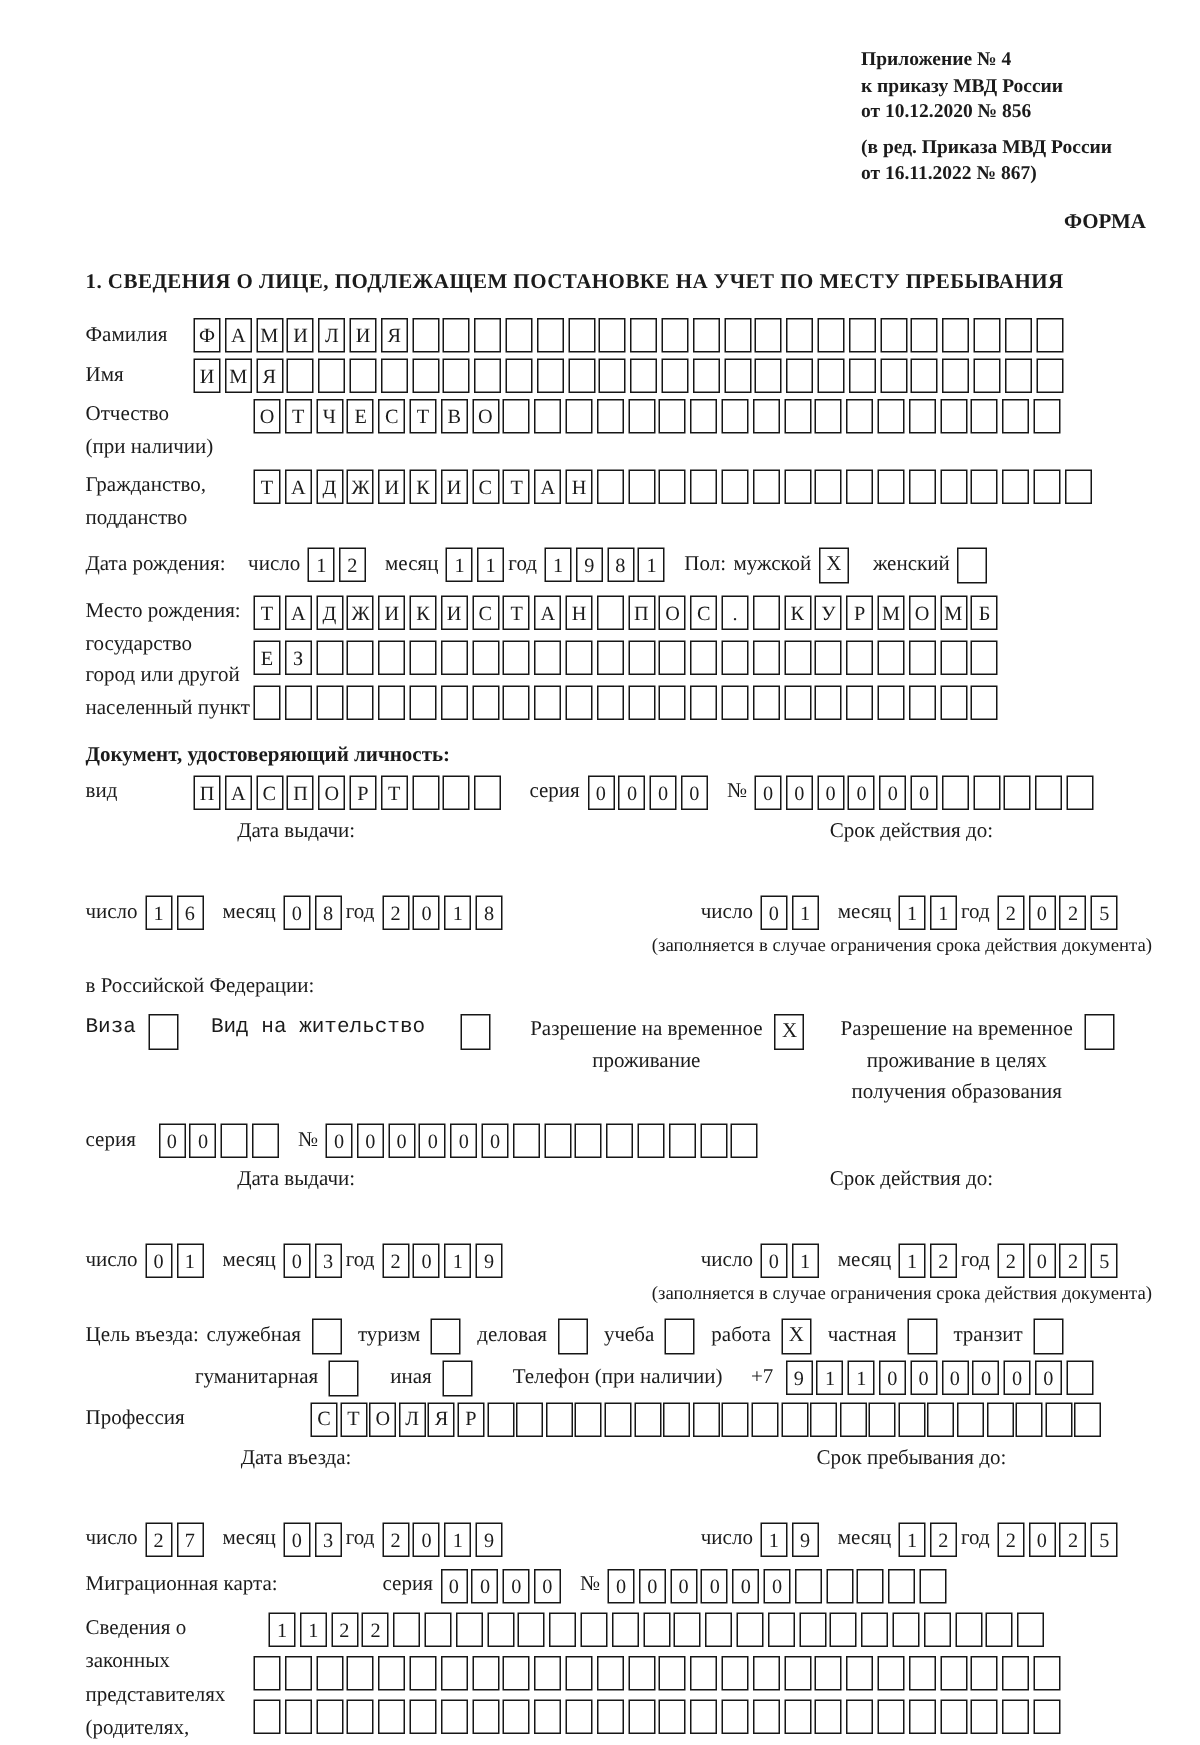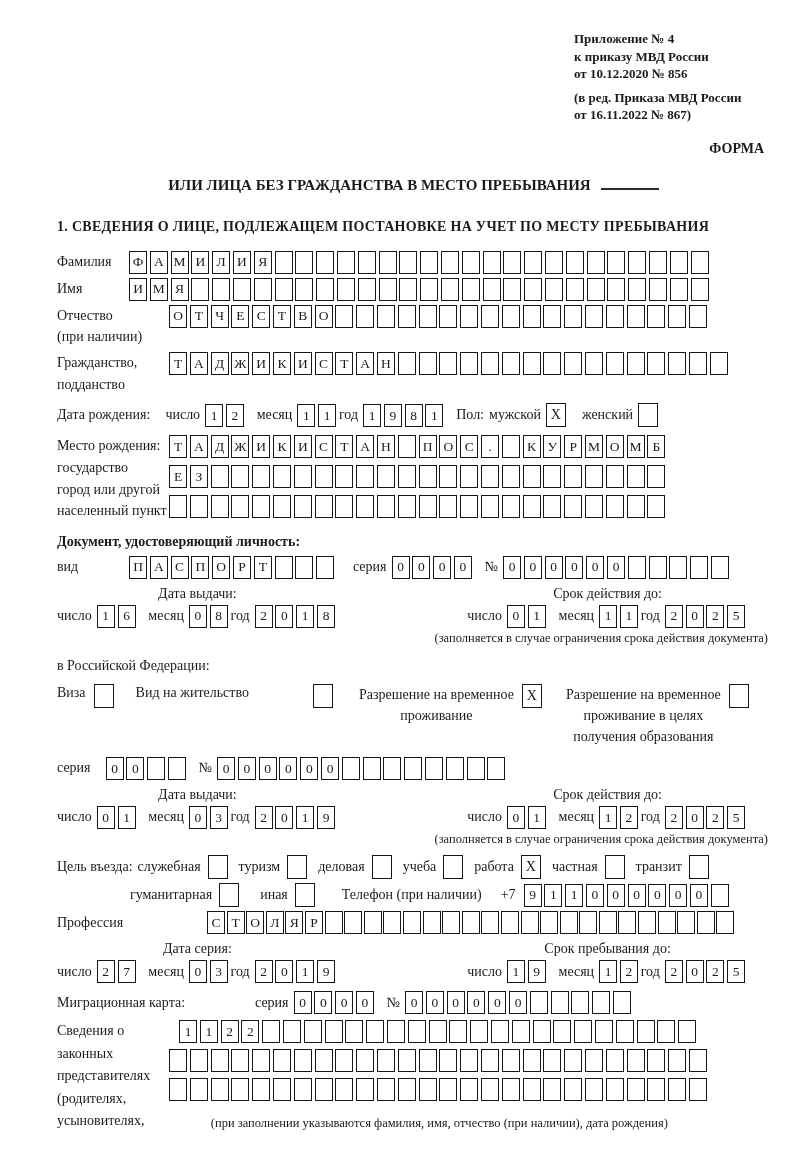--- a/index.html
+++ b/index.html
@@ -36,29 +36,29 @@
     display:inline-flex;flex:none;width:18px;height:22px;
     border:1.6px solid #161616;align-items:center;justify-content:center;
     font-size:14px;background:#fff;
   }
   .slbl{flex:none;margin-right:5px;}
   .ml10{margin-left:10px;}
   .ml16{margin-left:16px;}
 
   .dochead{text-align:left;font-weight:bold;margin:8px 0 4px 0;}
   .dates{display:flex;justify-content:space-between;padding-right:22px;margin-top:6px;}
-  .dgroup{display:flex;flex-direction:column;align-items:center;}
+  .dgroup{display:flex;flex-direction:column;align-items:center;gap:31px;}
   .dhead{margin-bottom:2px;}
   .drow{display:flex;align-items:center;}
   .note-r{text-align:right;font-size:12.5px;margin:2px 2px 6px 0;}
 
   .intro{margin-top:8px;line-height:1.7;}
   .permit-row{display:flex;align-items:flex-start;margin:6px 0 10px 0;}
   .pitem{display:flex;align-items:flex-start;flex:none;}
-  .pitem .plab{margin-right:8px;}
+  .pitem .plab{margin-right:8px;font-family:Liberation Mono, monospace;}
   .plines{text-align:center;line-height:1.5;margin-right:8px;}
   .purpose{flex-wrap:nowrap;}
   .opt{display:flex;align-items:center;flex:none;}
   .opt .olab{margin-right:7px;}
   .opt{margin-right:11px;}
   .phone-prefix{flex:none;margin:0 8px 0 14px;}
 
   .reps{display:flex;align-items:flex-start;margin-top:6px;}
   .reps .lbl-block{width:112px;line-height:1.6;}
   .reps .boxes{margin-bottom:6px;}
@@ -71,23 +71,20 @@
   <div>Приложение № 4</div>
   <div>к приказу МВД России</div>
   <div>от 10.12.2020 № 856</div>
   <div class="ed">(в ред. Приказа МВД России</div>
   <div>от 16.11.2022 № 867)</div>
 </div>
 
 <div class="forma">ФОРМА</div>
 
 <div class="title">
-  <div>
-    <span>ИЛИ ЛИЦА БЕЗ ГРАЖДАНСТВА В МЕСТО ПРЕБЫВАНИЯ</span><span class="uline"></span>
-  </div>
 </div>
 
 <div class="sec1">1. СВЕДЕНИЯ О ЛИЦЕ, ПОДЛЕЖАЩЕМ ПОСТАНОВКЕ НА УЧЕТ ПО МЕСТУ ПРЕБЫВАНИЯ</div>
 
 <div class="frow">
   <div class="lbl w72">Фамилия</div>
   <div class="boxes">
       <span class="cbox">Ф</span>
       <span class="cbox">А</span>
       <span class="cbox">М</span>
@@ -428,21 +425,21 @@
 
 <div class="intro">
   <div>в Российской Федерации:</div>
 </div>
 
 <div class="permit-row">
   <div class="pitem">
     <span class="plab">Виза</span>
     <span class="chk"></span>
   </div>
-  <div class="pitem" style="margin-left:22px;gap:40px;">
+  <div class="pitem" style="margin-left:22px;">
     <span class="plab">Вид на жительство</span>
     <span class="chk" style="margin-left:16px;"></span>
   </div>
   <div class="pitem" style="margin-left:26px;">
     <div class="plines">
       <div>Разрешение на временное</div>
       <div>проживание</div>
     </div>
     <span class="chk">X</span>
   </div>
@@ -616,21 +613,21 @@
       <span class="cbox"></span>
       <span class="cbox"></span>
       <span class="cbox"></span>
       <span class="cbox"></span>
       <span class="cbox"></span>
     </div>
 </div>
 
 <div class="dates">
   <div class="dgroup">
-    <div class="dhead">Дата серия:</div>
+    <div class="dhead">Дата въезда:</div>
     <div class="drow">
       <span class="slbl">число</span>
       <span class="boxes">
           <span class="cbox">2</span>
           <span class="cbox">7</span>
         </span>
       <span class="slbl ml10">месяц</span>
       <span class="boxes">
           <span class="cbox">0</span>
           <span class="cbox">3</span>

